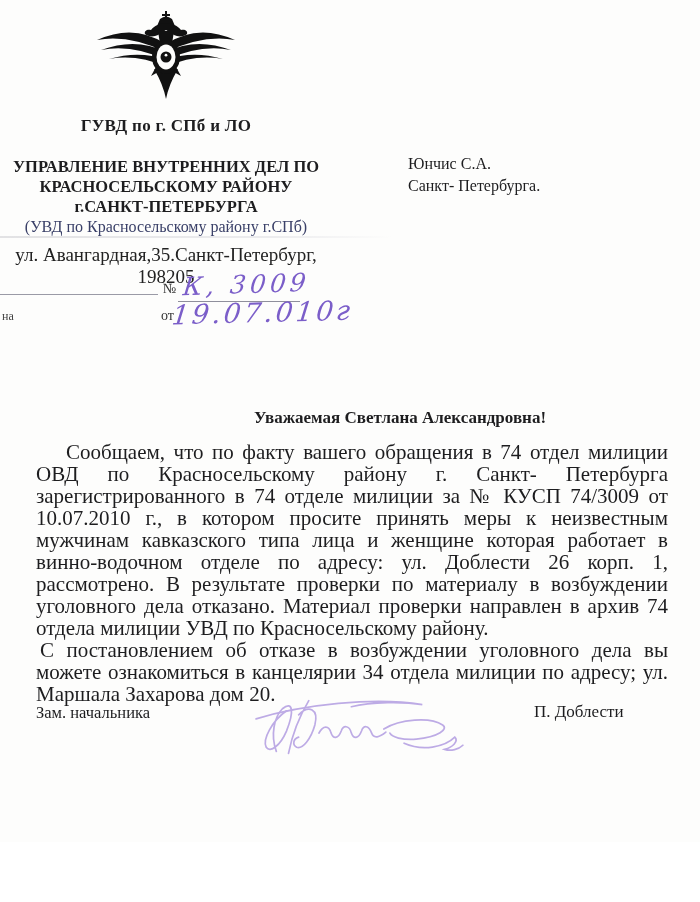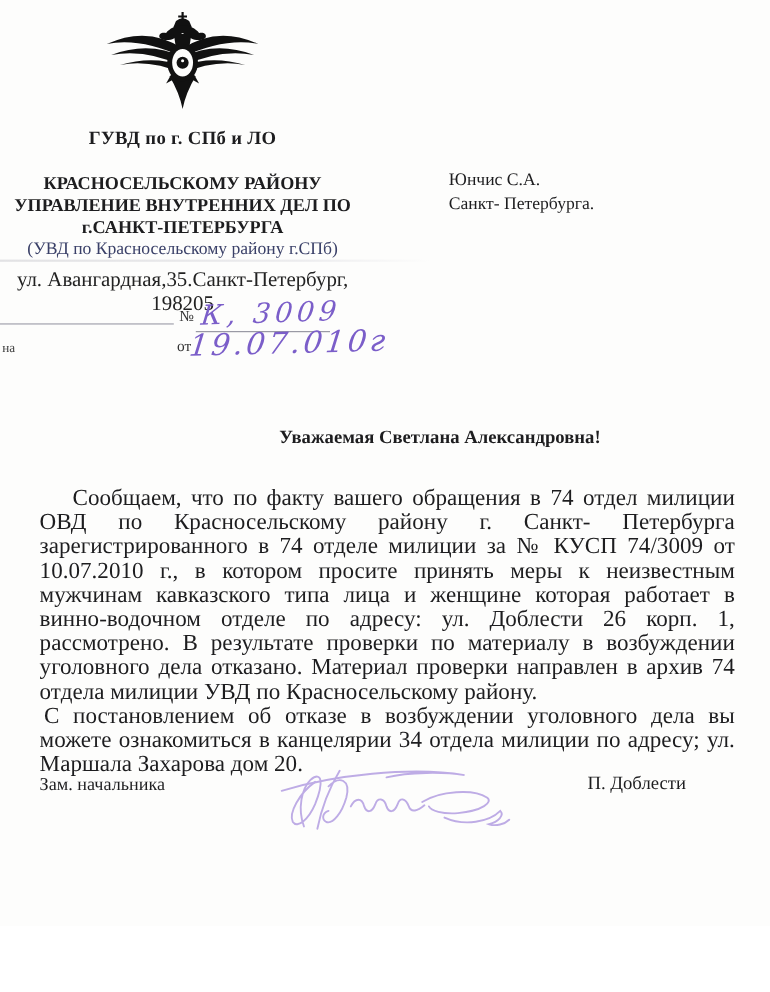--- a/index.html
+++ b/index.html
@@ -31,21 +31,21 @@
   .na-frag{left:2px;top:309px;font-size:12px;color:#404040;}
   .hand{
     font-family:"DejaVu Serif",serif;font-style:italic;
     color:#7b5ec9;white-space:nowrap;
   }
   .hand-no{left:183px;top:270px;font-size:25px;letter-spacing:4px;transform:rotate(-2deg) skewX(-8deg);}
   .hand-date{left:172px;top:297px;font-size:27px;letter-spacing:3px;transform:rotate(-1.5deg) skewX(-8deg);}
   
   .recipient{left:408px;top:153px;font-size:16px;line-height:22px;}
   
-  .salutation{left:0;top:388px;width:700px;text-align:center;font-weight:bold;font-size:17px;
+  .salutation{left:0;top:408px;width:700px;text-align:center;font-weight:bold;font-size:17px;
     padding-left:100px;box-sizing:border-box;}
   
   .body-text{left:36px;top:441px;width:632px;font-size:21px;line-height:22px;text-align:justify;}
   .body-text p{margin:0;}
   .body-text p.p1{text-indent:30px;}
   .body-text p.p2{text-indent:4px;}
   
   .sig-position{left:36px;top:703px;font-size:16.5px;}
   .sig-name{left:534px;top:702px;font-size:17px;}
   .sig-autograph{left:252px;top:686px;width:218px;height:80px;}
@@ -83,22 +83,22 @@
         <path d="M60,59 Q72,64 84,59 Q75,74 72,89 Q69,74 60,59 Z"></path>
 
         <ellipse cx="72" cy="47" rx="14" ry="17"></ellipse>
       </g>
       <ellipse cx="72" cy="47" rx="9.5" ry="12.5" fill="#fdfdfc"></ellipse>
       <circle cx="72" cy="47" r="5.5" fill="#111111"></circle>
       <circle cx="72" cy="45.2" r="1.4" fill="#fdfdfc"></circle>
     </svg>
     <div class="parent-org">ГУВД по г. СПб и ЛО</div>
     <div class="org-name">
+      <div>УПРАВЛЕНИЕ ВНУТРЕННИХ ДЕЛ ПО</div>
       <div>КРАСНОСЕЛЬСКОМУ РАЙОНУ</div>
-      <div>УПРАВЛЕНИЕ ВНУТРЕННИХ ДЕЛ ПО</div>
       <div>г.САНКТ-ПЕТЕРБУРГА</div>
     </div>
     <div class="org-short">(УВД по Красносельскому району г.СПб)</div>
     <div class="address">ул. Авангардная,35.Санкт-Петербург, 198205</div>
   </div>
 
   <div class="abs scan-band"></div>
 
   <div class="abs recipient">
     <div>Юнчис С.А.</div>

